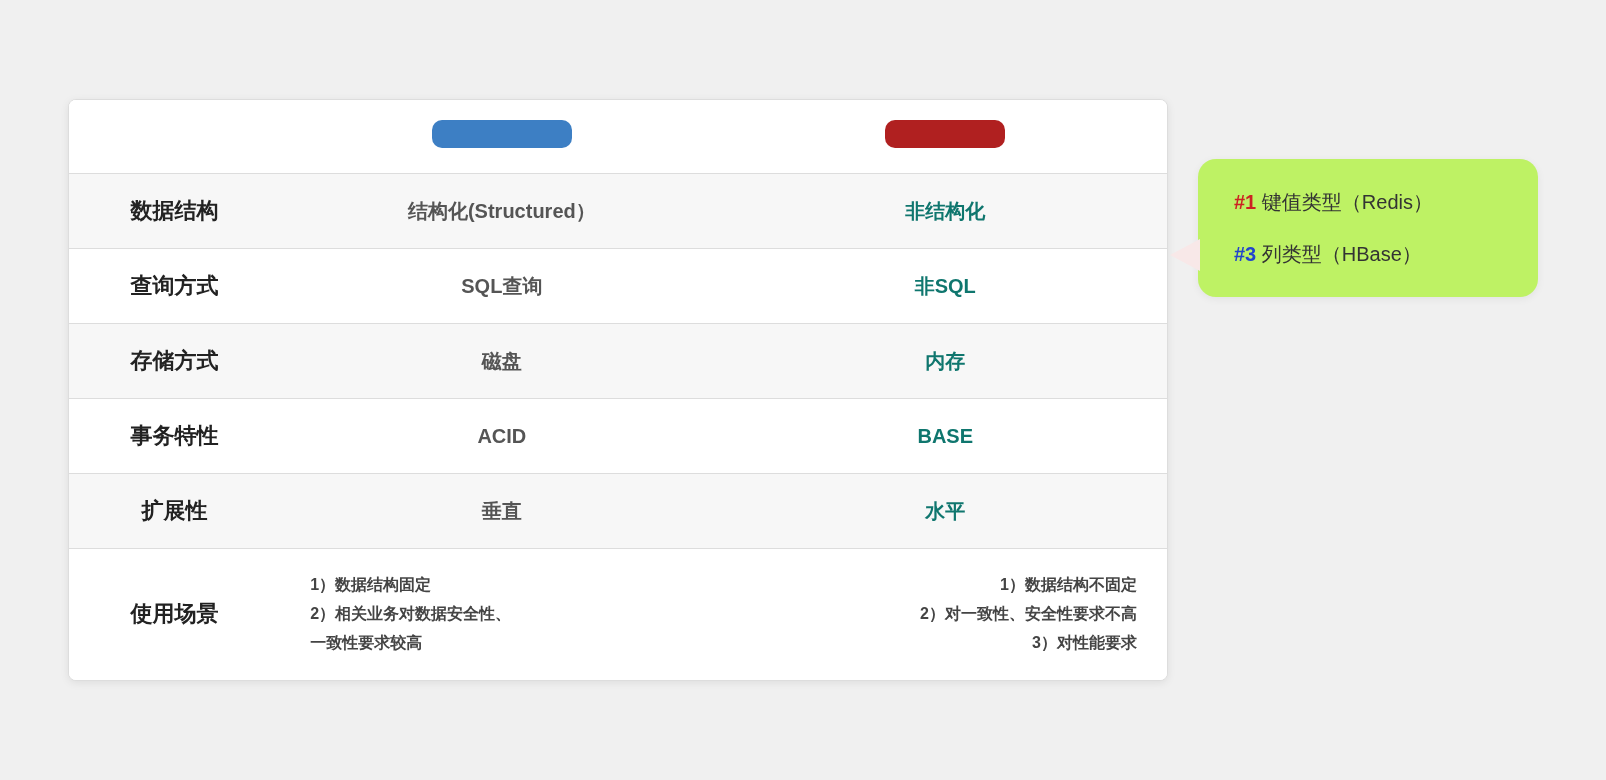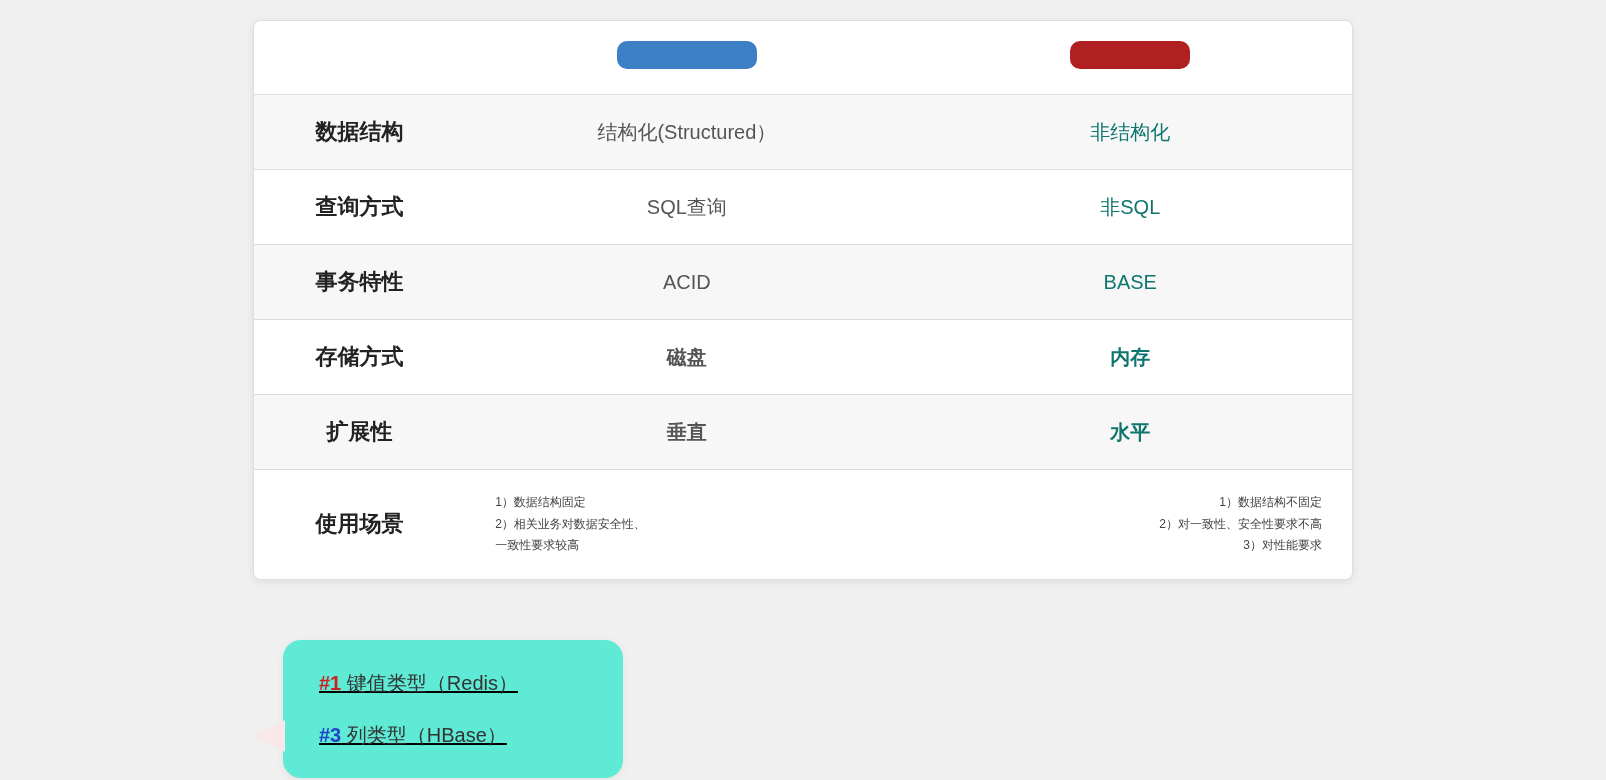--- a/index.html
+++ b/index.html
@@ -8,21 +8,21 @@
       font-family: "PingFang SC", "Microsoft YaHei", "STHeiti", sans-serif;
       display: flex;
       align-items: center;
       justify-content: center;
       width: 1606px;
       min-height: 780px;
       padding: 20px;
     }
     .container {
       display: flex;
-      flex-direction: column;
+      flex-direction: row;
       align-items: flex-start;
       gap: 0;
       position: relative;
     }
     .table-wrapper {
       background: white;
       border-radius: 8px;
       overflow: hidden;
       border: 1px solid #ddd;
       box-shadow: 0 2px 8px rgba(0,0,0,0.08);
@@ -77,54 +77,54 @@
     }
     tbody tr:nth-child(even) {
       background: white;
     }
     td {
       padding: 22px 30px;
       text-align: center;
       vertical-align: middle;
       font-size: 20px;
       color: #333;
+      font-weight: bold;
     }
     td.row-label {
       font-weight: bold;
       font-size: 22px;
       color: #222;
       text-align: center;
       width: 200px;
     }
     td.sql-cell {
       color: #555;
     }
     td.nosql-cell {
       color: #0f766e;
     }
     td.bold-cell {
       font-weight: bold;
     }
     td.usecase {
       text-align: left;
-      font-size: 12px;
+      font-size: 16px;
       line-height: 1.8;
       color: #444;
     }
     
     .callout {
-      background: #5eead4;
+      background: #bef264;
       border-radius: 18px;
       padding: 28px 36px;
       margin-left: 30px;
       margin-top: 60px;
       position: relative;
       min-width: 340px;
       box-shadow: 0 2px 8px rgba(0,0,0,0.06);
-      text-decoration: underline;
     }
     .callout::before {
       content: '';
       position: absolute;
       left: -28px;
       top: 80px;
       width: 0;
       height: 0;
       border-top: 16px solid transparent;
       border-bottom: 16px solid transparent;
@@ -166,28 +166,28 @@
             <td class="row-label">数据结构</td>
             <td class="sql-cell">结构化(Structured）</td>
             <td class="nosql-cell">非结构化</td>
           </tr>
           <tr>
             <td class="row-label">查询方式</td>
             <td class="sql-cell">SQL查询</td>
             <td class="nosql-cell">非SQL</td>
           </tr>
           <tr>
+            <td class="row-label">存储方式</td>
+            <td class="sql-cell bold-cell">磁盘</td>
+            <td class="nosql-cell bold-cell">内存</td>
+          </tr>
+          <tr>
             <td class="row-label">事务特性</td>
             <td class="sql-cell">ACID</td>
             <td class="nosql-cell">BASE</td>
-          </tr>
-          <tr>
-            <td class="row-label">存储方式</td>
-            <td class="sql-cell bold-cell">磁盘</td>
-            <td class="nosql-cell bold-cell">内存</td>
           </tr>
           <tr>
             <td class="row-label">扩展性</td>
             <td class="sql-cell bold-cell">垂直</td>
             <td class="nosql-cell bold-cell">水平</td>
           </tr>
           <tr>
             <td class="row-label">使用场景</td>
             <td class="sql-cell usecase" style="text-align: left;">1）数据结构固定<br>2）相关业务对数据安全性、<br>一致性要求较高</td>
             <td class="nosql-cell usecase" style="text-align: right;">1）数据结构不固定<br>2）对一致性、安全性要求不高<br>3）对性能要求</td>

